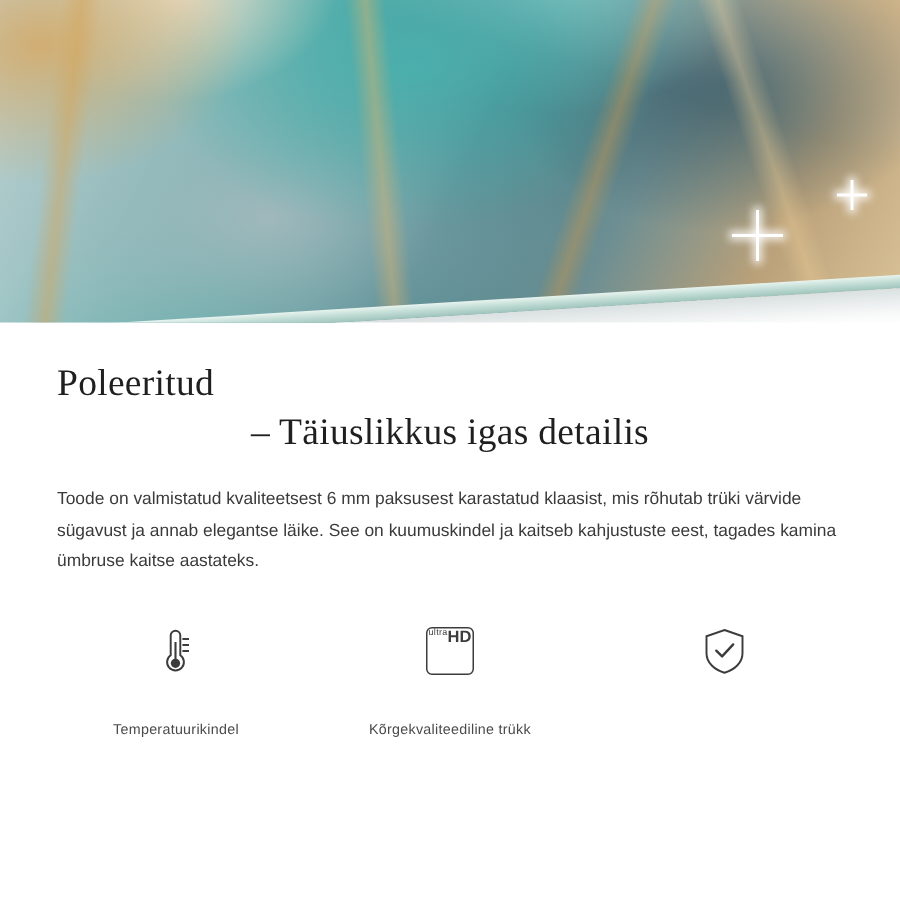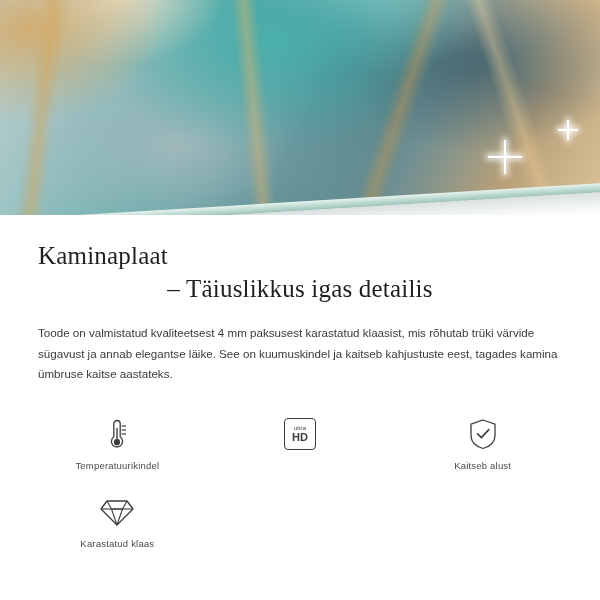--- a/index.html
+++ b/index.html
@@ -141,33 +141,33 @@
     width: 170px;
     text-align: center;
   }
   .feature-icon {
     height: 46px;
     display: flex;
     align-items: center;
     justify-content: center;
   }
   .feature-label {
-    margin-top: 3px;
+    margin-top: 24px;
     font-size: 9.5px;
     color: #4a4a4a;
     letter-spacing: 0.2px;
   }
   .ultrahd {
     width: 30px;
     height: 30px;
     border: 1.4px solid #3c3c3c;
     border-radius: 4px;
     display: flex;
-    flex-direction: column;
-    align-items: center;
+    flex-direction: row;
+    align-items: flex-start;
     justify-content: center;
     line-height: 1;
   }
   .ultrahd .u1 { font-size: 6px; color: #3c3c3c; letter-spacing: .2px; }
   .ultrahd .u2 { font-size: 11px; font-weight: bold; color: #3c3c3c; margin-top: 1px; }
   svg { display: block; }
 </style>
 </head>
 <body>
 
@@ -178,24 +178,24 @@
       <div class="hero-art"></div>
       <div class="hero-shine"></div>
       <div class="hero-edge"></div>
     </div>
     <div class="sparkle s1"></div>
     <div class="sparkle s2"></div>
   </div>
 
   <div class="content">
     <h1 class="title">
-      <span>Kaminaplaat</span>
+      <span>Poleeritud</span>
       <span class="line2">– Täiuslikkus igas detailis</span>
     </h1>
-    <p class="desc">Toode on valmistatud kvaliteetsest 4 mm paksusest karastatud klaasist, mis rõhutab trüki värvide sügavust ja annab elegantse läike. See on kuumuskindel ja kaitseb kahjustuste eest, tagades kamina ümbruse kaitse aastateks.</p>
+    <p class="desc">Toode on valmistatud kvaliteetsest 6 mm paksusest karastatud klaasist, mis rõhutab trüki värvide sügavust ja annab elegantse läike. See on kuumuskindel ja kaitseb kahjustuste eest, tagades kamina ümbruse kaitse aastateks.</p>
   </div>
 
   <div class="features">
 
     <div class="feature">
       <div class="feature-icon">
         <svg width="34" height="38" viewBox="0 0 34 38">
           <path d="M17 5.5a3.2 3.2 0 0 1 3.2 3.2v13.1a5.6 5.6 0 1 1-6.4 0V8.7A3.2 3.2 0 0 1 17 5.5z" fill="none" stroke="#3c3c3c" stroke-width="1.3"></path>
           <circle cx="17" cy="27.2" r="3.1" fill="#3c3c3c"></circle>
           <rect x="16.3" y="13" width="1.4" height="12" fill="#3c3c3c"></rect>
@@ -207,41 +207,29 @@
       <div class="feature-label">Temperatuurikindel</div>
     </div>
 
     <div class="feature">
       <div class="feature-icon">
         <div class="ultrahd">
           <span class="u1">ultra</span>
           <span class="u2">HD</span>
         </div>
       </div>
+      <div class="feature-label">Kõrgekvaliteediline trükk</div>
     </div>
 
     <div class="feature">
       <div class="feature-icon">
         <svg width="34" height="38" viewBox="0 0 34 38">
           <path d="M17 5 L29 9.2 V20.5 C29 27 23.6 31.5 17 33.5 C10.4 31.5 5 27 5 20.5 V9.2 Z" fill="none" stroke="#3c3c3c" stroke-width="1.3"></path>
           <path d="M11.5 18.8 L15.4 22.6 L22.8 14.6" fill="none" stroke="#3c3c3c" stroke-width="1.6" stroke-linecap="round" stroke-linejoin="round"></path>
         </svg>
       </div>
-      <div class="feature-label">Kaitseb alust</div>
-    </div>
-
-    <div class="feature">
-      <div class="feature-icon">
-        <svg width="38" height="34" viewBox="0 0 38 34">
-          <path d="M9 6 H29 L35 14 L19 30 L3 14 Z" fill="none" stroke="#3c3c3c" stroke-width="1.3" stroke-linejoin="round"></path>
-          <path d="M3 14 H35" stroke="#3c3c3c" stroke-width="1.1"></path>
-          <path d="M9 6 L13.5 14 L19 30" fill="none" stroke="#3c3c3c" stroke-width="1.1"></path>
-          <path d="M29 6 L24.5 14 L19 30" fill="none" stroke="#3c3c3c" stroke-width="1.1"></path>
-          <path d="M13.5 14 H24.5" stroke="#3c3c3c" stroke-width="1.1"></path>
-        </svg>
-      </div>
-      <div class="feature-label">Karastatud klaas</div>
-    </div>
+    </div>
+
 
 
 
   </div>
 </div>
 
 </body></html>

